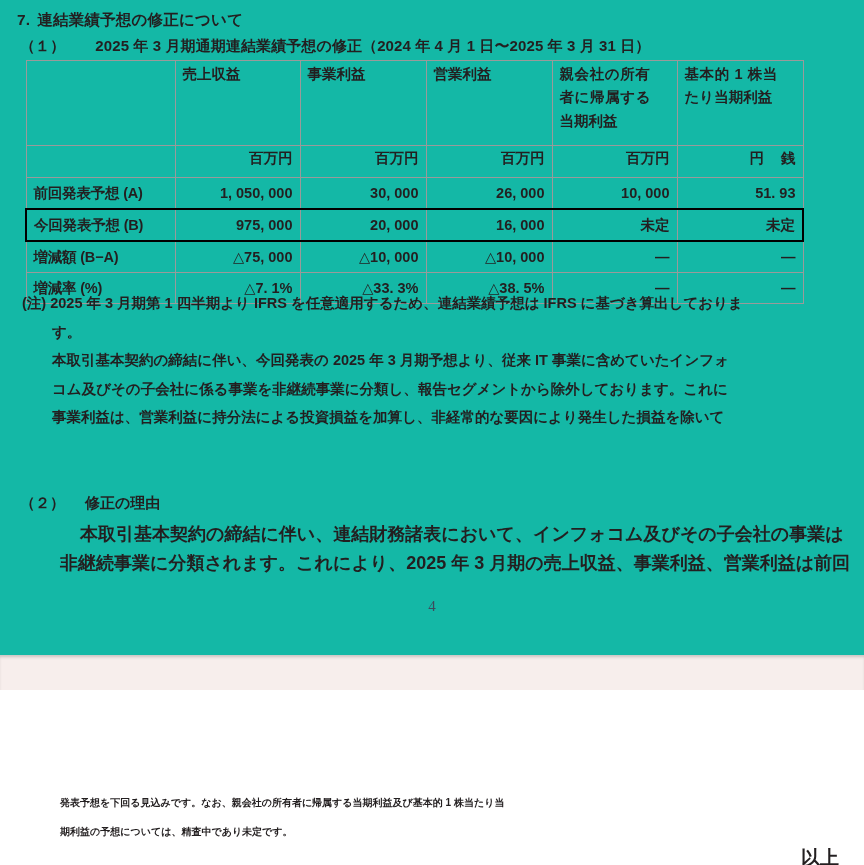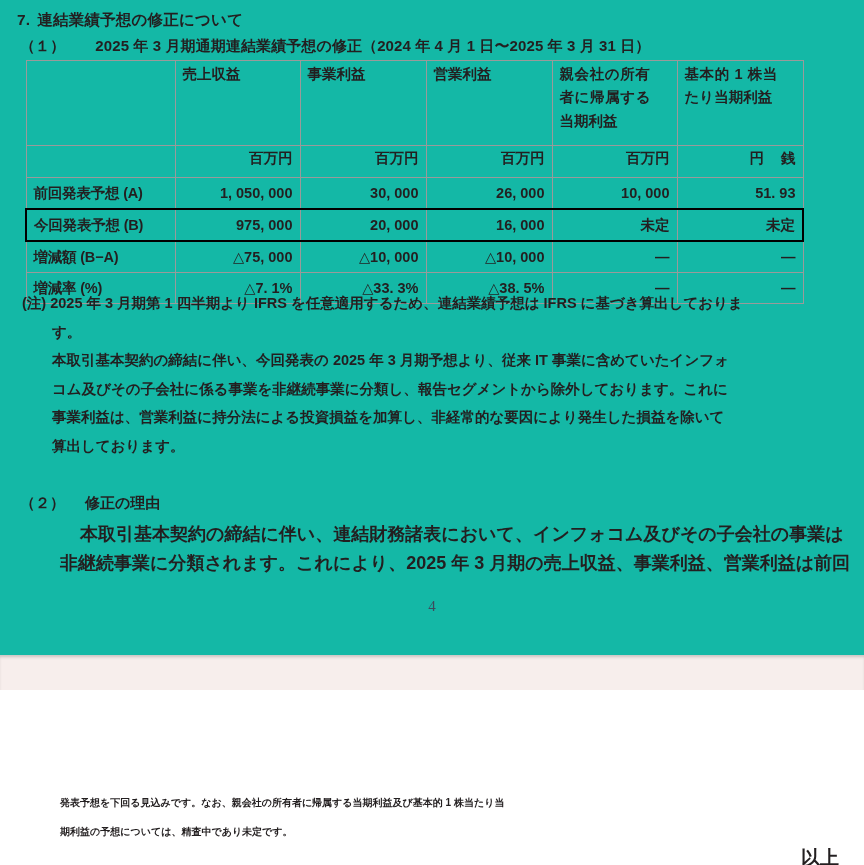--- a/index.html
+++ b/index.html
@@ -298,21 +298,20 @@
       </tr>
     </tbody>
   </table>
 
   <div class="note-block">
     <div class="note-line">(注) 2025 年 3 月期第 1 四半期より IFRS を任意適用するため、連結業績予想は IFRS に基づき算出しておりま</div>
     <div class="note-line ind1">す。</div>
     <div class="note-line ind1">本取引基本契約の締結に伴い、今回発表の 2025 年 3 月期予想より、従来 IT 事業に含めていたインフォ</div>
     <div class="note-line ind1">コム及びその子会社に係る事業を非継続事業に分類し、報告セグメントから除外しております。これに</div>
     <div class="note-line ind1">事業利益は、営業利益に持分法による投資損益を加算し、非経常的な要因により発生した損益を除いて</div>
-    <div class="note-line ind1">算出しております。</div>
   </div>
 
   <div class="reason-heading">
     <span class="lbl">（２）</span><span>修正の理由</span>
   </div>
 
   <div class="reason-block">
     <div class="note-line ind1">本取引基本契約の締結に伴い、連結財務諸表において、インフォコム及びその子会社の事業は</div>
     <div class="note-line ind0">非継続事業に分類されます。これにより、2025 年 3 月期の売上収益、事業利益、営業利益は前回</div>
   </div>

